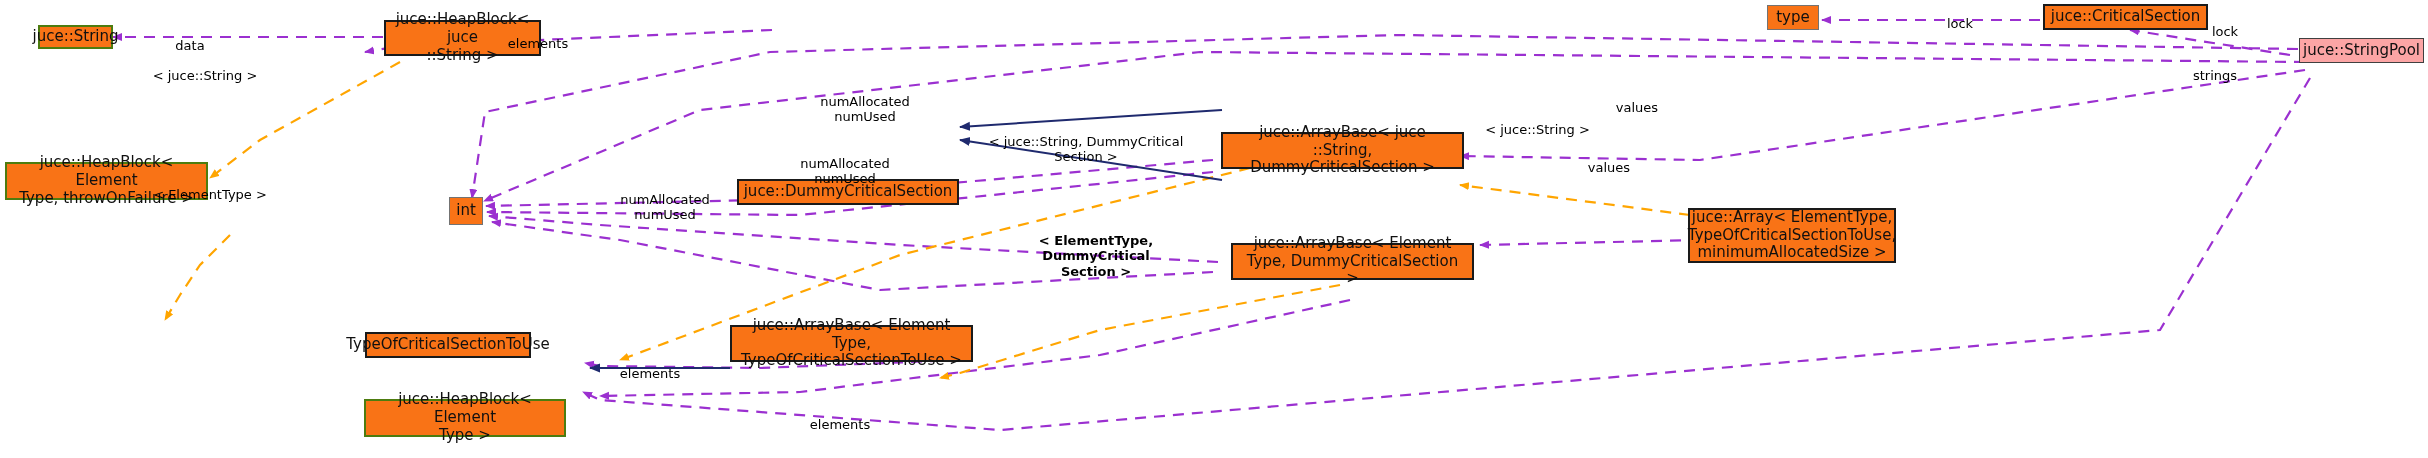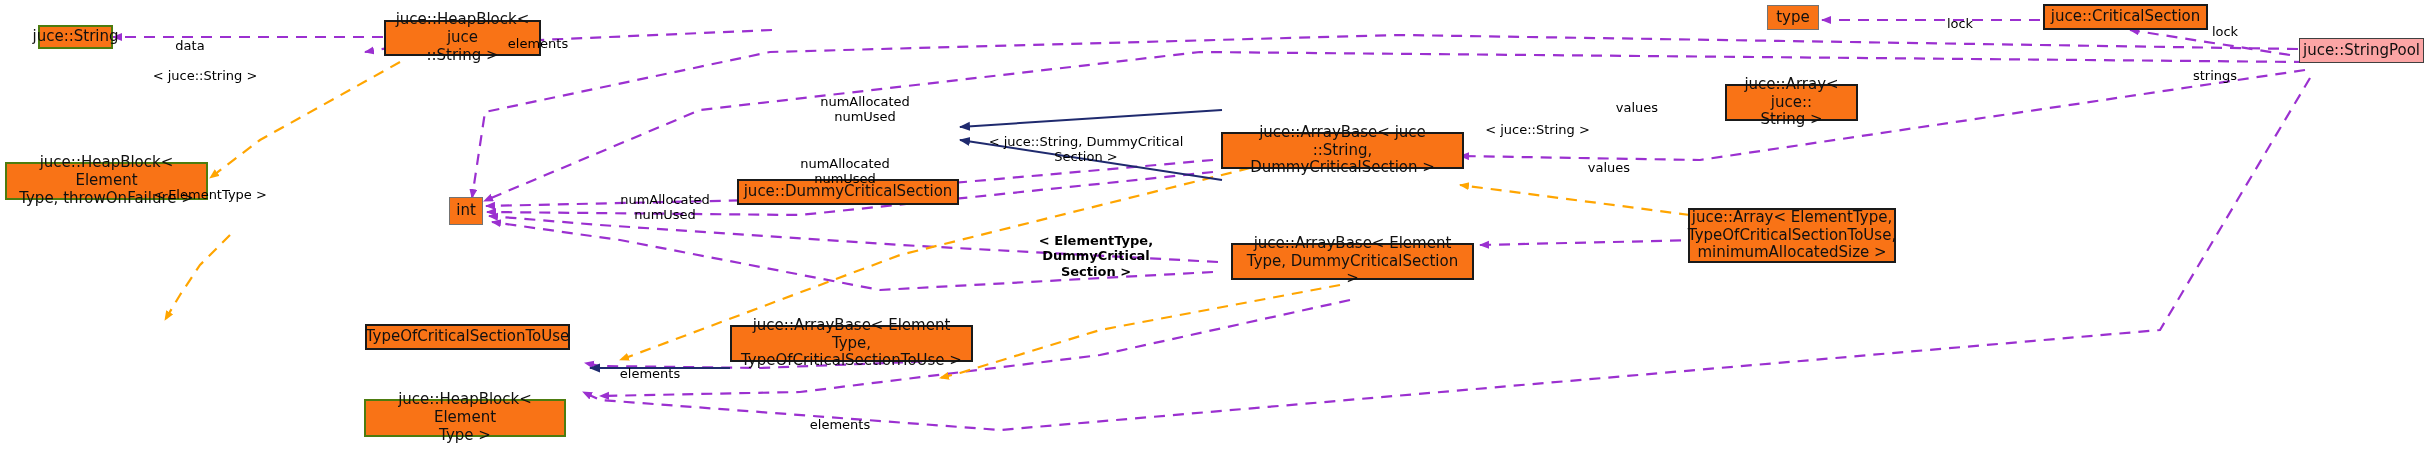--- a/index.html
+++ b/index.html
@@ -130,21 +130,21 @@
   <div class="node thick" style="left:1221px; top:132px; width:243px; height:37px;">
     <span>juce::ArrayBase&lt; juce
 ::String, DummyCriticalSection &gt;</span>
   </div>
 
   <div class="node thick" style="left:1231px; top:243px; width:243px; height:37px;">
     <span>juce::ArrayBase&lt; Element
 Type, DummyCriticalSection &gt;</span>
   </div>
 
-  <div class="node thick" style="left:365px; top:324px; width:205px; height:26px;">
+  <div class="node thick" style="left:365px; top:332px; width:166px; height:26px;">
     <span>TypeOfCriticalSectionToUse</span>
   </div>
 
   <div class="node thick" style="left:730px; top:325px; width:243px; height:37px;">
     <span>juce::ArrayBase&lt; Element
 Type, TypeOfCriticalSectionToUse &gt;</span>
   </div>
 
   <div class="node red" style="left:364px; top:399px; width:202px; height:38px;">
     <span>juce::HeapBlock&lt; Element
@@ -156,24 +156,20 @@
   </div>
 
   <div class="node thick" style="left:2043px; top:4px; width:165px; height:26px;">
     <span>juce::CriticalSection</span>
   </div>
 
   <div class="node current" style="left:2299px; top:38px; width:125px; height:25px;">
     <span>juce::StringPool</span>
   </div>
 
-  <div class="node thick" style="left:1725px; top:84px; width:133px; height:37px;">
-    <span>juce::Array&lt; juce::
-String &gt;</span>
-  </div>
 
   <div class="node thick" style="left:1688px; top:208px; width:208px; height:55px;">
     <span>juce::Array&lt; ElementType,
 TypeOfCriticalSectionToUse,
 minimumAllocatedSize &gt;</span>
   </div>
 
   <div class="edge-label" style="left:160px; top:22px; width:60px;">
     <span>data</span>
   </div>

